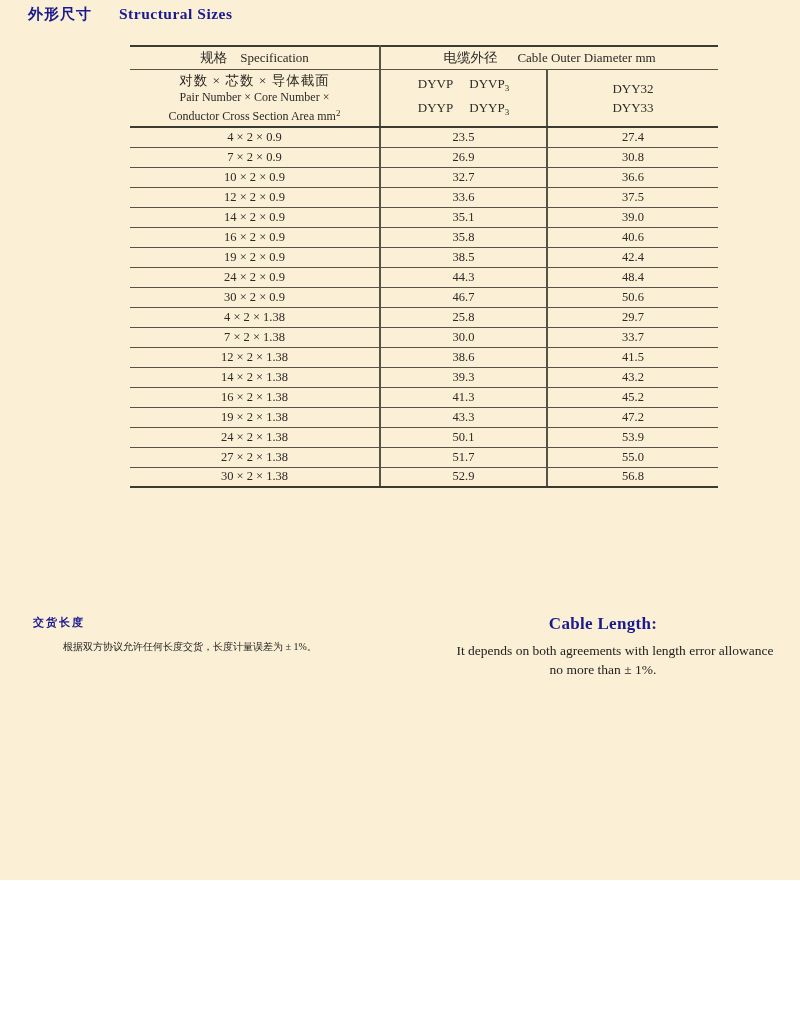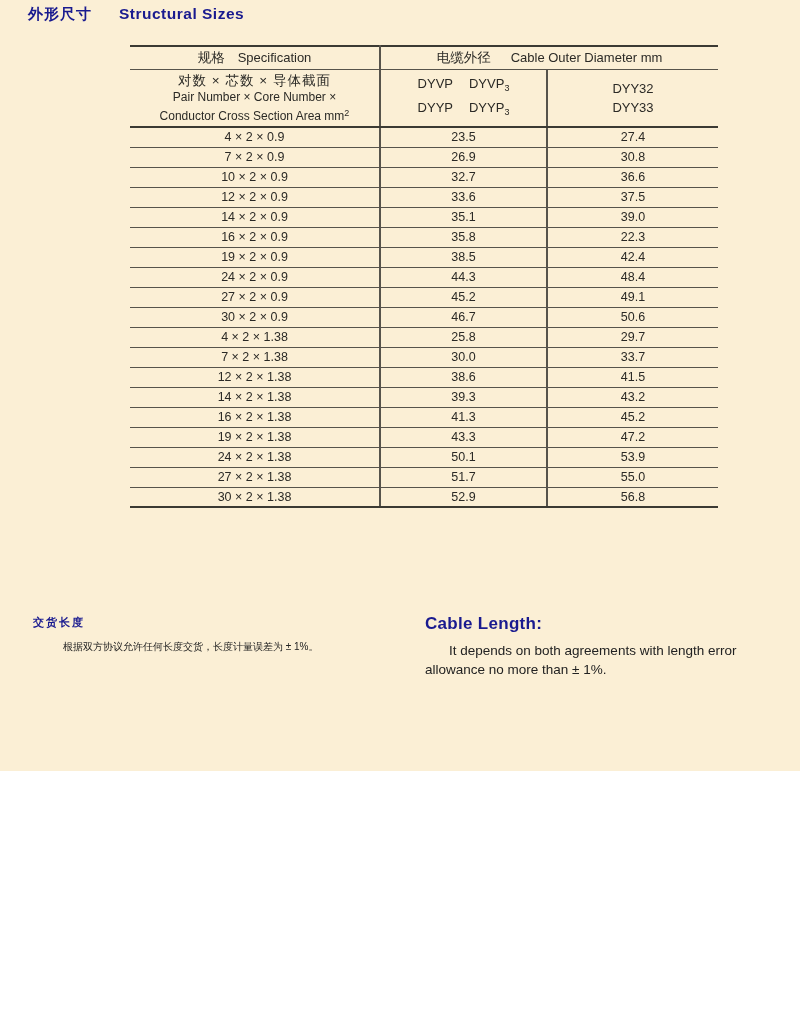--- a/index.html
+++ b/index.html
@@ -6,23 +6,23 @@
     --bg:#FBEFD5;
     --line:#56534B;
     --heavy:#3B3A33;
     --navy:#191A8F;
     --ink:#2B2A26;
   }
   *{margin:0;padding:0;box-sizing:border-box;}
   html,body{background:#fff;}
   .page{
     position:relative;
-    width:800px;height:771px;
+    width:800px;height:880px;
     background:var(--bg);
-    font-family:Liberation Sans, sans-serif;
+    font-family:Liberation Serif, serif;
     color:var(--ink);
     overflow:hidden;
   }
   
   .page-title{
     position:absolute;left:28px;top:5px;
     display:flex;align-items:baseline;gap:27px;
     color:var(--navy);font-weight:bold;
   }
   .page-title .zh{font-size:15px;letter-spacing:1px;}
@@ -60,21 +60,21 @@
   .spec-sub sup{font-size:9px;vertical-align:4px;}
   
   .bottom-left{position:absolute;left:33px;top:615px;width:370px;}
   .bottom-left .heading{
     color:var(--navy);font-weight:bold;font-size:11px;letter-spacing:2px;
   }
   .bottom-left .body{
     margin-top:8px;font-size:10px;line-height:18px;
     text-indent:30px;color:#222;
   }
-  .bottom-right{position:absolute;left:425px;top:614px;width:356px;}
+  .bottom-right{position:absolute;left:425px;top:614px;width:356px;text-align:center;}
   .bottom-right .heading{
     color:var(--navy);font-weight:bold;font-size:17px;letter-spacing:0.3px;
   }
   .bottom-right .body{
     margin-top:7px;font-size:13.5px;line-height:19px;
     text-indent:24px;color:#222;
   }
 </style>
 </head>
 <body>
@@ -139,36 +139,31 @@
           <td>37.5</td>
         </tr>
         <tr>
           <td class="vr">14 × 2 × 0.9</td>
           <td class="vr">35.1</td>
           <td>39.0</td>
         </tr>
         <tr>
           <td class="vr">16 × 2 × 0.9</td>
           <td class="vr">35.8</td>
-          <td>22.3</td>
+          <td>40.6</td>
         </tr>
         <tr>
           <td class="vr">19 × 2 × 0.9</td>
           <td class="vr">38.5</td>
           <td>42.4</td>
         </tr>
         <tr>
           <td class="vr">24 × 2 × 0.9</td>
           <td class="vr">44.3</td>
           <td>48.4</td>
-        </tr>
-        <tr>
-          <td class="vr">27 × 2 × 0.9</td>
-          <td class="vr">45.2</td>
-          <td>49.1</td>
         </tr>
         <tr>
           <td class="vr">30 × 2 × 0.9</td>
           <td class="vr">46.7</td>
           <td>50.6</td>
         </tr>
         <tr>
           <td class="vr">4 × 2 × 1.38</td>
           <td class="vr">25.8</td>
           <td>29.7</td>

